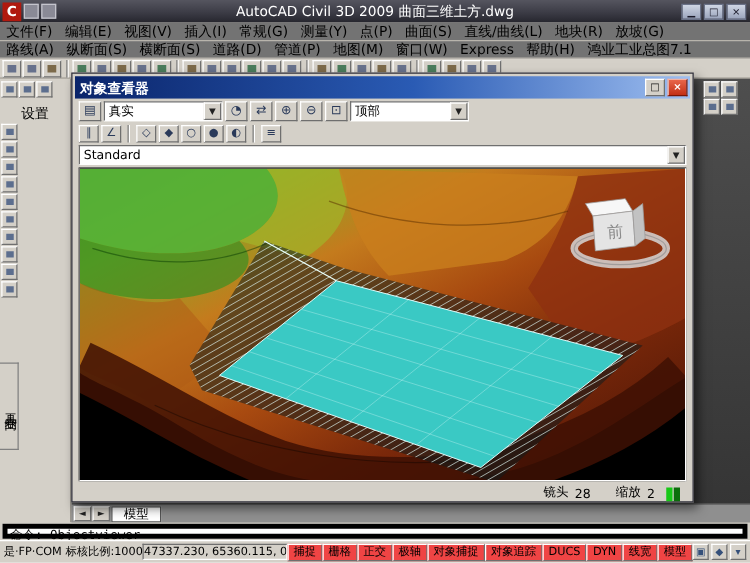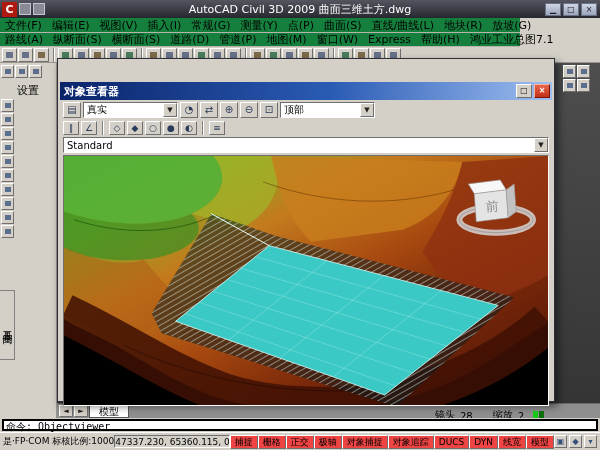--- a/index.html
+++ b/index.html
@@ -14,21 +14,21 @@
   .app-logo { width:15px; height:15px; background:#b0190f; color:#fff; font-weight:bold;
     font-size:11px; display:flex; align-items:center; justify-content:center; margin:0 2px; }
   .tb-mini { width:12px; height:12px; background:#8a8a96; border:1px solid #c4c4cc;
     margin-right:2px; }
   .win-title { position:absolute; left:0; right:0; text-align:center; font-size:11px; color:#fff; pointer-events:none; }
   .win-btns { margin-left:auto; display:flex; gap:2px; padding-right:3px; z-index:2; }
   .win-btn { width:16px; height:13px; background:linear-gradient(#cfd6e4,#9aa4bc);
     border:1px solid #6a7288; color:#1a1a2a; font-size:8px; line-height:11px; text-align:center; cursor:default; }
 
   
-  .menubar { position:absolute; left:0; width:520px; background:#15803d; display:flex;
+  .menubar { position:absolute; left:0; width:600px; background:#737373; display:flex;
     align-items:center; border-bottom:1px solid #b8b4ac; }
   .menubar.row1 { top:18px; height:15px; }
   .menubar.row2 { top:33px; height:14px; }
   .menu-item { padding:0 5px; white-space:nowrap; color:#000; font-size:11px; }
 
   
   .toolbar-top { position:absolute; left:0; top:47px; width:600px; height:16px;
     background:#d4d0c8; display:flex; align-items:center; padding-left:2px;
     border-bottom:1px solid #9a968e; }
   .tbi { display:inline-block; width:15px; height:14px; background:#d4d0c8;
@@ -67,21 +67,21 @@
     background:#d4d0c8; border-top:1px solid #fff; border-left:1px solid #fff;
     border-right:1px solid #6f6f6f; border-bottom:1px solid #6f6f6f; color:#222; }
   .model-tab { height:13px; background:#fff; border:1px solid #555; padding:0 9px;
     font-size:10px; line-height:11px; color:#000; }
 
   
   .dialog { position:absolute; left:57px; top:58px; width:498px; height:344px;
     background:#d4d0c8; border:1px solid #2f2f3a; box-shadow:3px 4px 8px rgba(0,0,0,.55);
     padding:2px; z-index:5; display:flex; flex-direction:column; }
   .dlg-title { height:18px; background:linear-gradient(90deg,#0a246a 0%,#2a5bb4 55%,#9ebef0 100%);
-    display:flex; align-items:center; padding:0 2px 0 4px; flex:0 0 auto;margin-top:21px; }
+    display:flex; align-items:center; padding:0 2px 0 4px; flex:0 0 auto; }
   .dlg-title-text { color:#fff; font-weight:bold; font-size:11px; }
   .dlg-btns { margin-left:auto; display:flex; gap:2px; }
   .dlg-btn { width:16px; height:14px; background:#d4d0c8;
     border-top:1px solid #fff; border-left:1px solid #fff;
     border-right:1px solid #6f6f6f; border-bottom:1px solid #6f6f6f;
     font-size:8px; line-height:12px; text-align:center; color:#111; }
   .dlg-btn.close { background:linear-gradient(#e8654a,#c22f16); color:#fff; font-weight:bold;
     border-top:1px solid #f5b0a0; border-left:1px solid #f5b0a0;
     border-right:1px solid #7a1505; border-bottom:1px solid #7a1505; }
   .dlg-toolbar { background:#d4d0c8; display:flex; align-items:center; gap:2px;
@@ -108,21 +108,21 @@
     border-right:1px solid #fff; border-bottom:1px solid #fff; background:#000; }
   .vp-svg { width:100%; height:100%; display:block; }
   .dlg-status { height:16px; flex:0 0 auto; display:flex; align-items:flex-end;
     justify-content:flex-end; gap:5px; padding:0 8px; font-size:10px; color:#000; }
   .ind-bars { display:flex; gap:1px; margin-left:4px; }
   .ind-bar { width:5px; height:11px; }
 
   
   .command-panel { position:absolute; left:0; top:418px; width:600px; height:14px;
     background:#d4d0c8; padding:1px 2px; z-index:6; }
-  .command-inner { background:#fff; height:12px; border:2px solid #000000;
+  .command-inner { background:#fff; height:12px; border:4px solid #000000;
     font-family:"DejaVu Sans Mono","Liberation Mono",monospace; font-size:10px;
     line-height:11px; padding-left:2px; color:#000; }
 
   
   .statusbar { position:absolute; left:0; top:432px; width:600px; height:18px;
     background:#d4d0c8; border-top:1px solid #fff; display:flex; align-items:center;
     gap:0; padding:0 3px; z-index:6; }
   .sb-info { font-size:9px; color:#000; white-space:nowrap; }
   .coords-box { width:130px; height:13px; font-size:9px; line-height:12px; text-align:center;
     background:#d4d0c8; color:#000;

